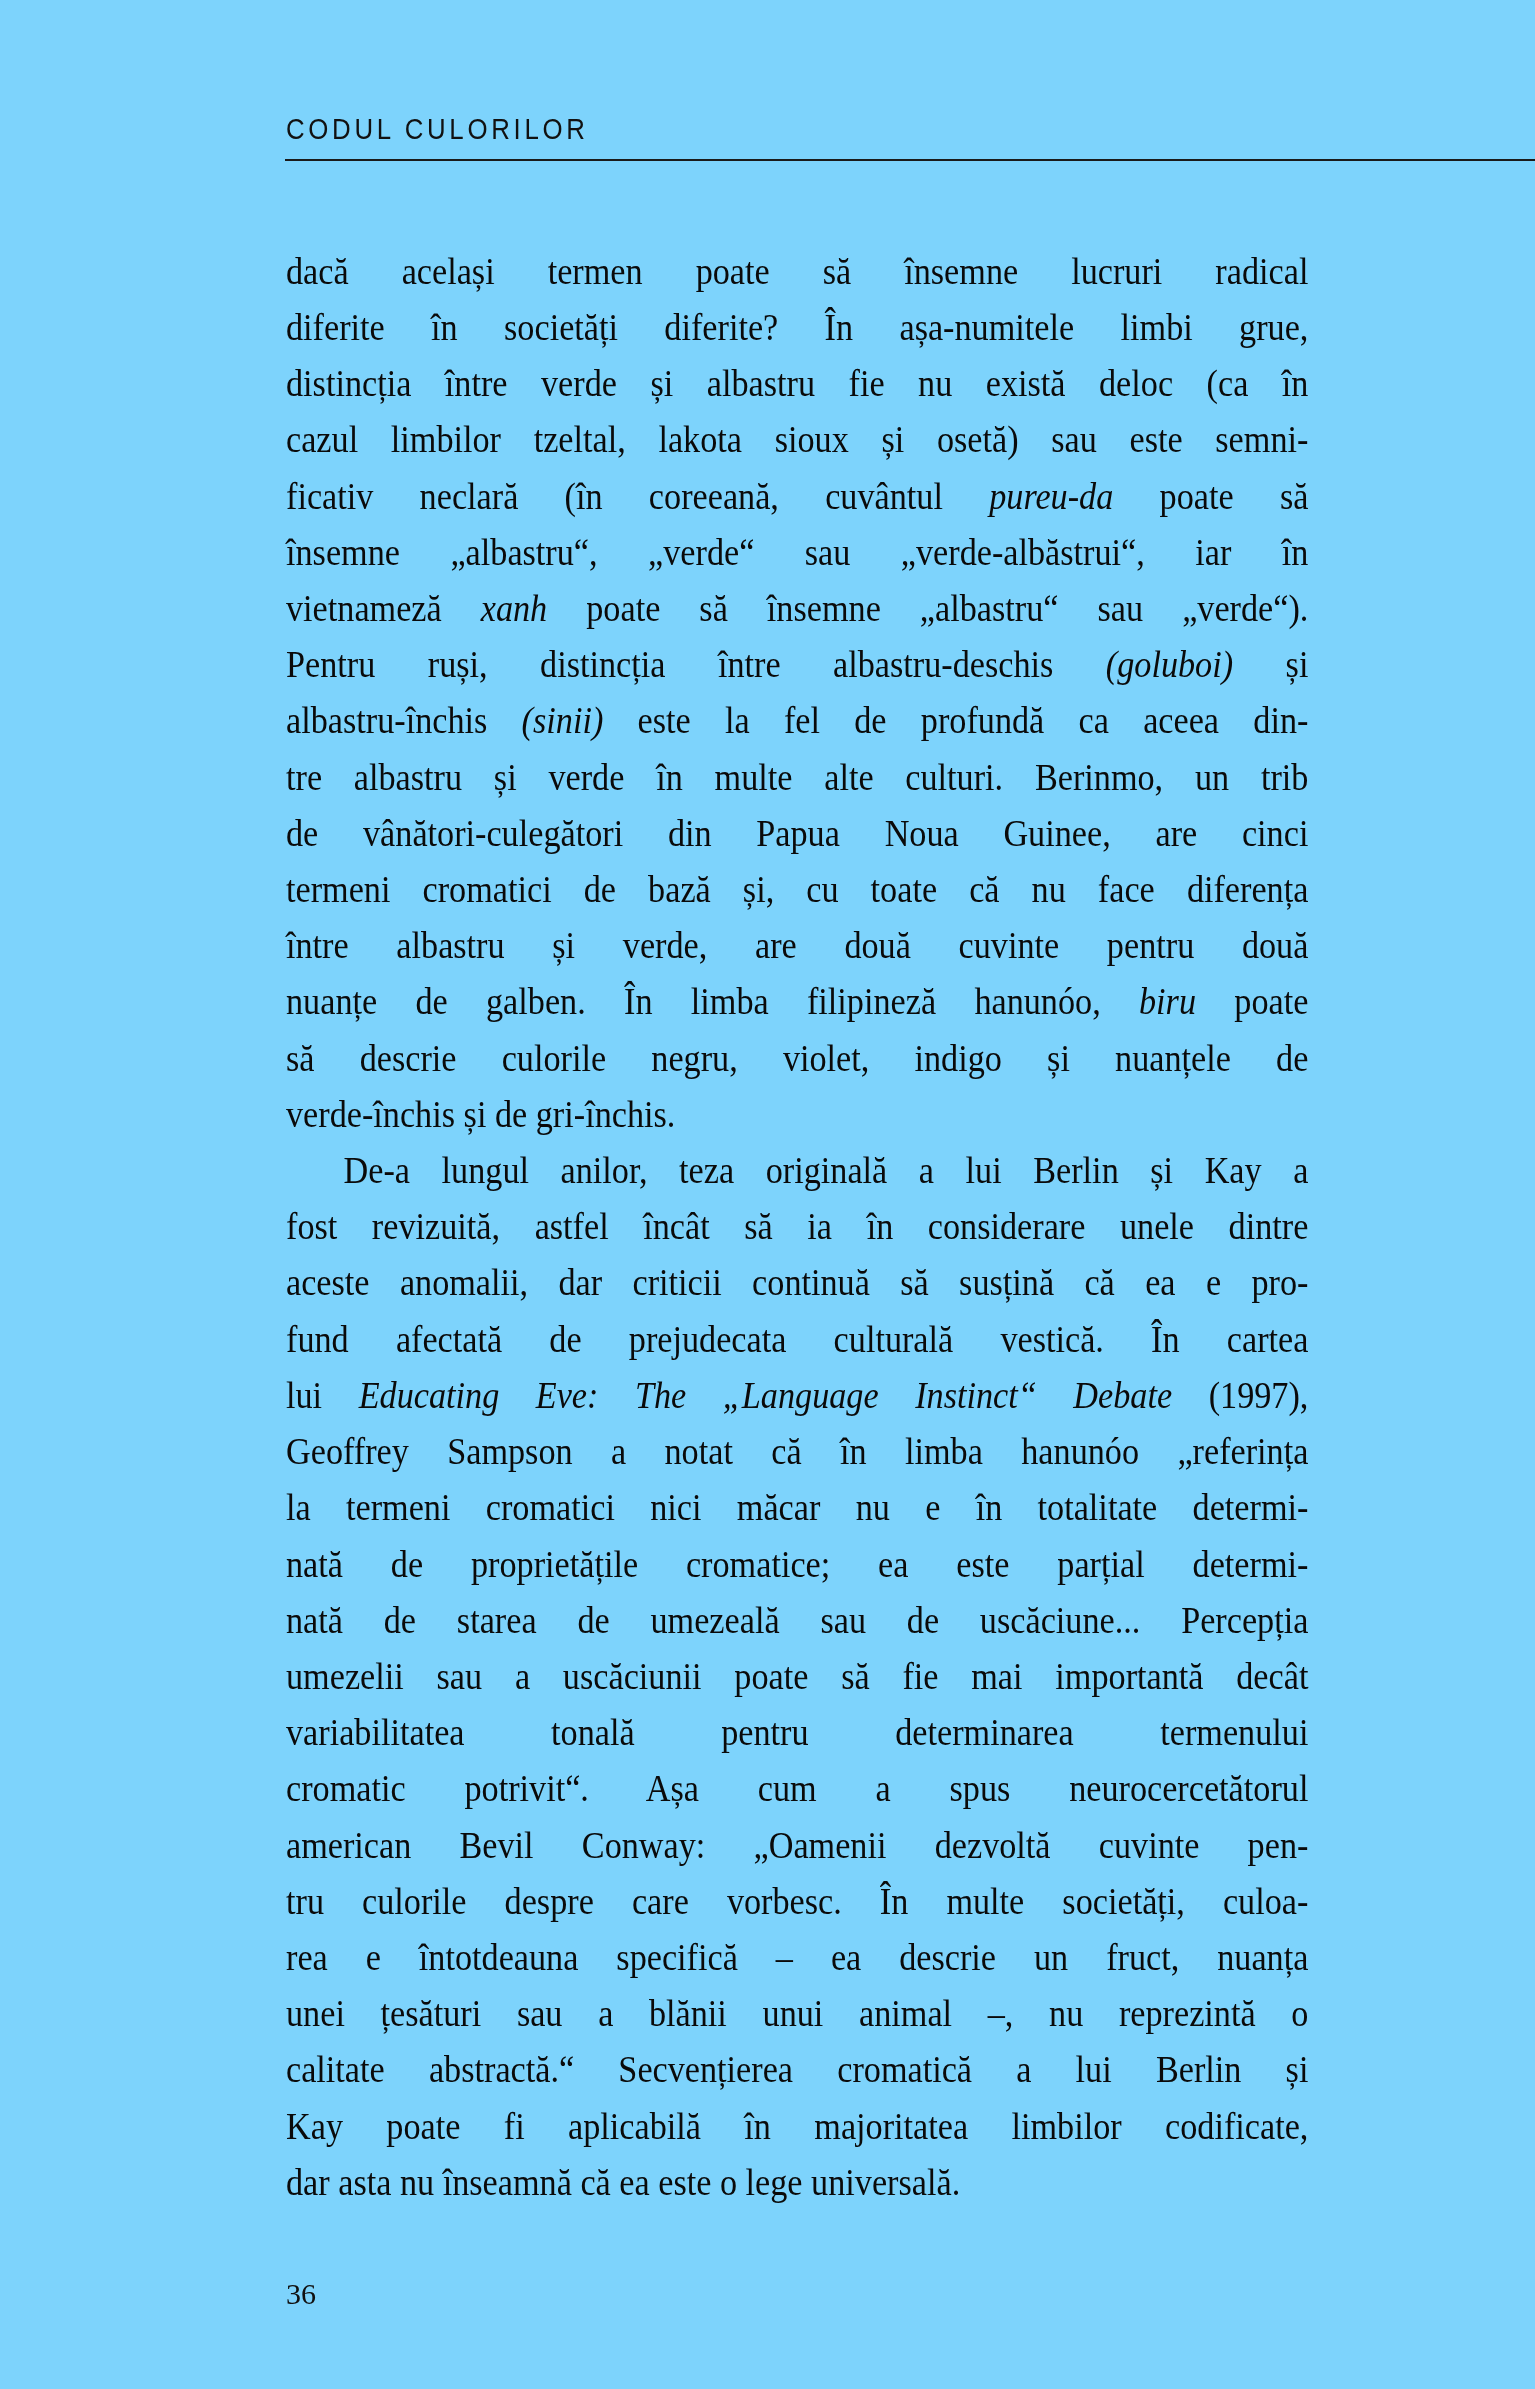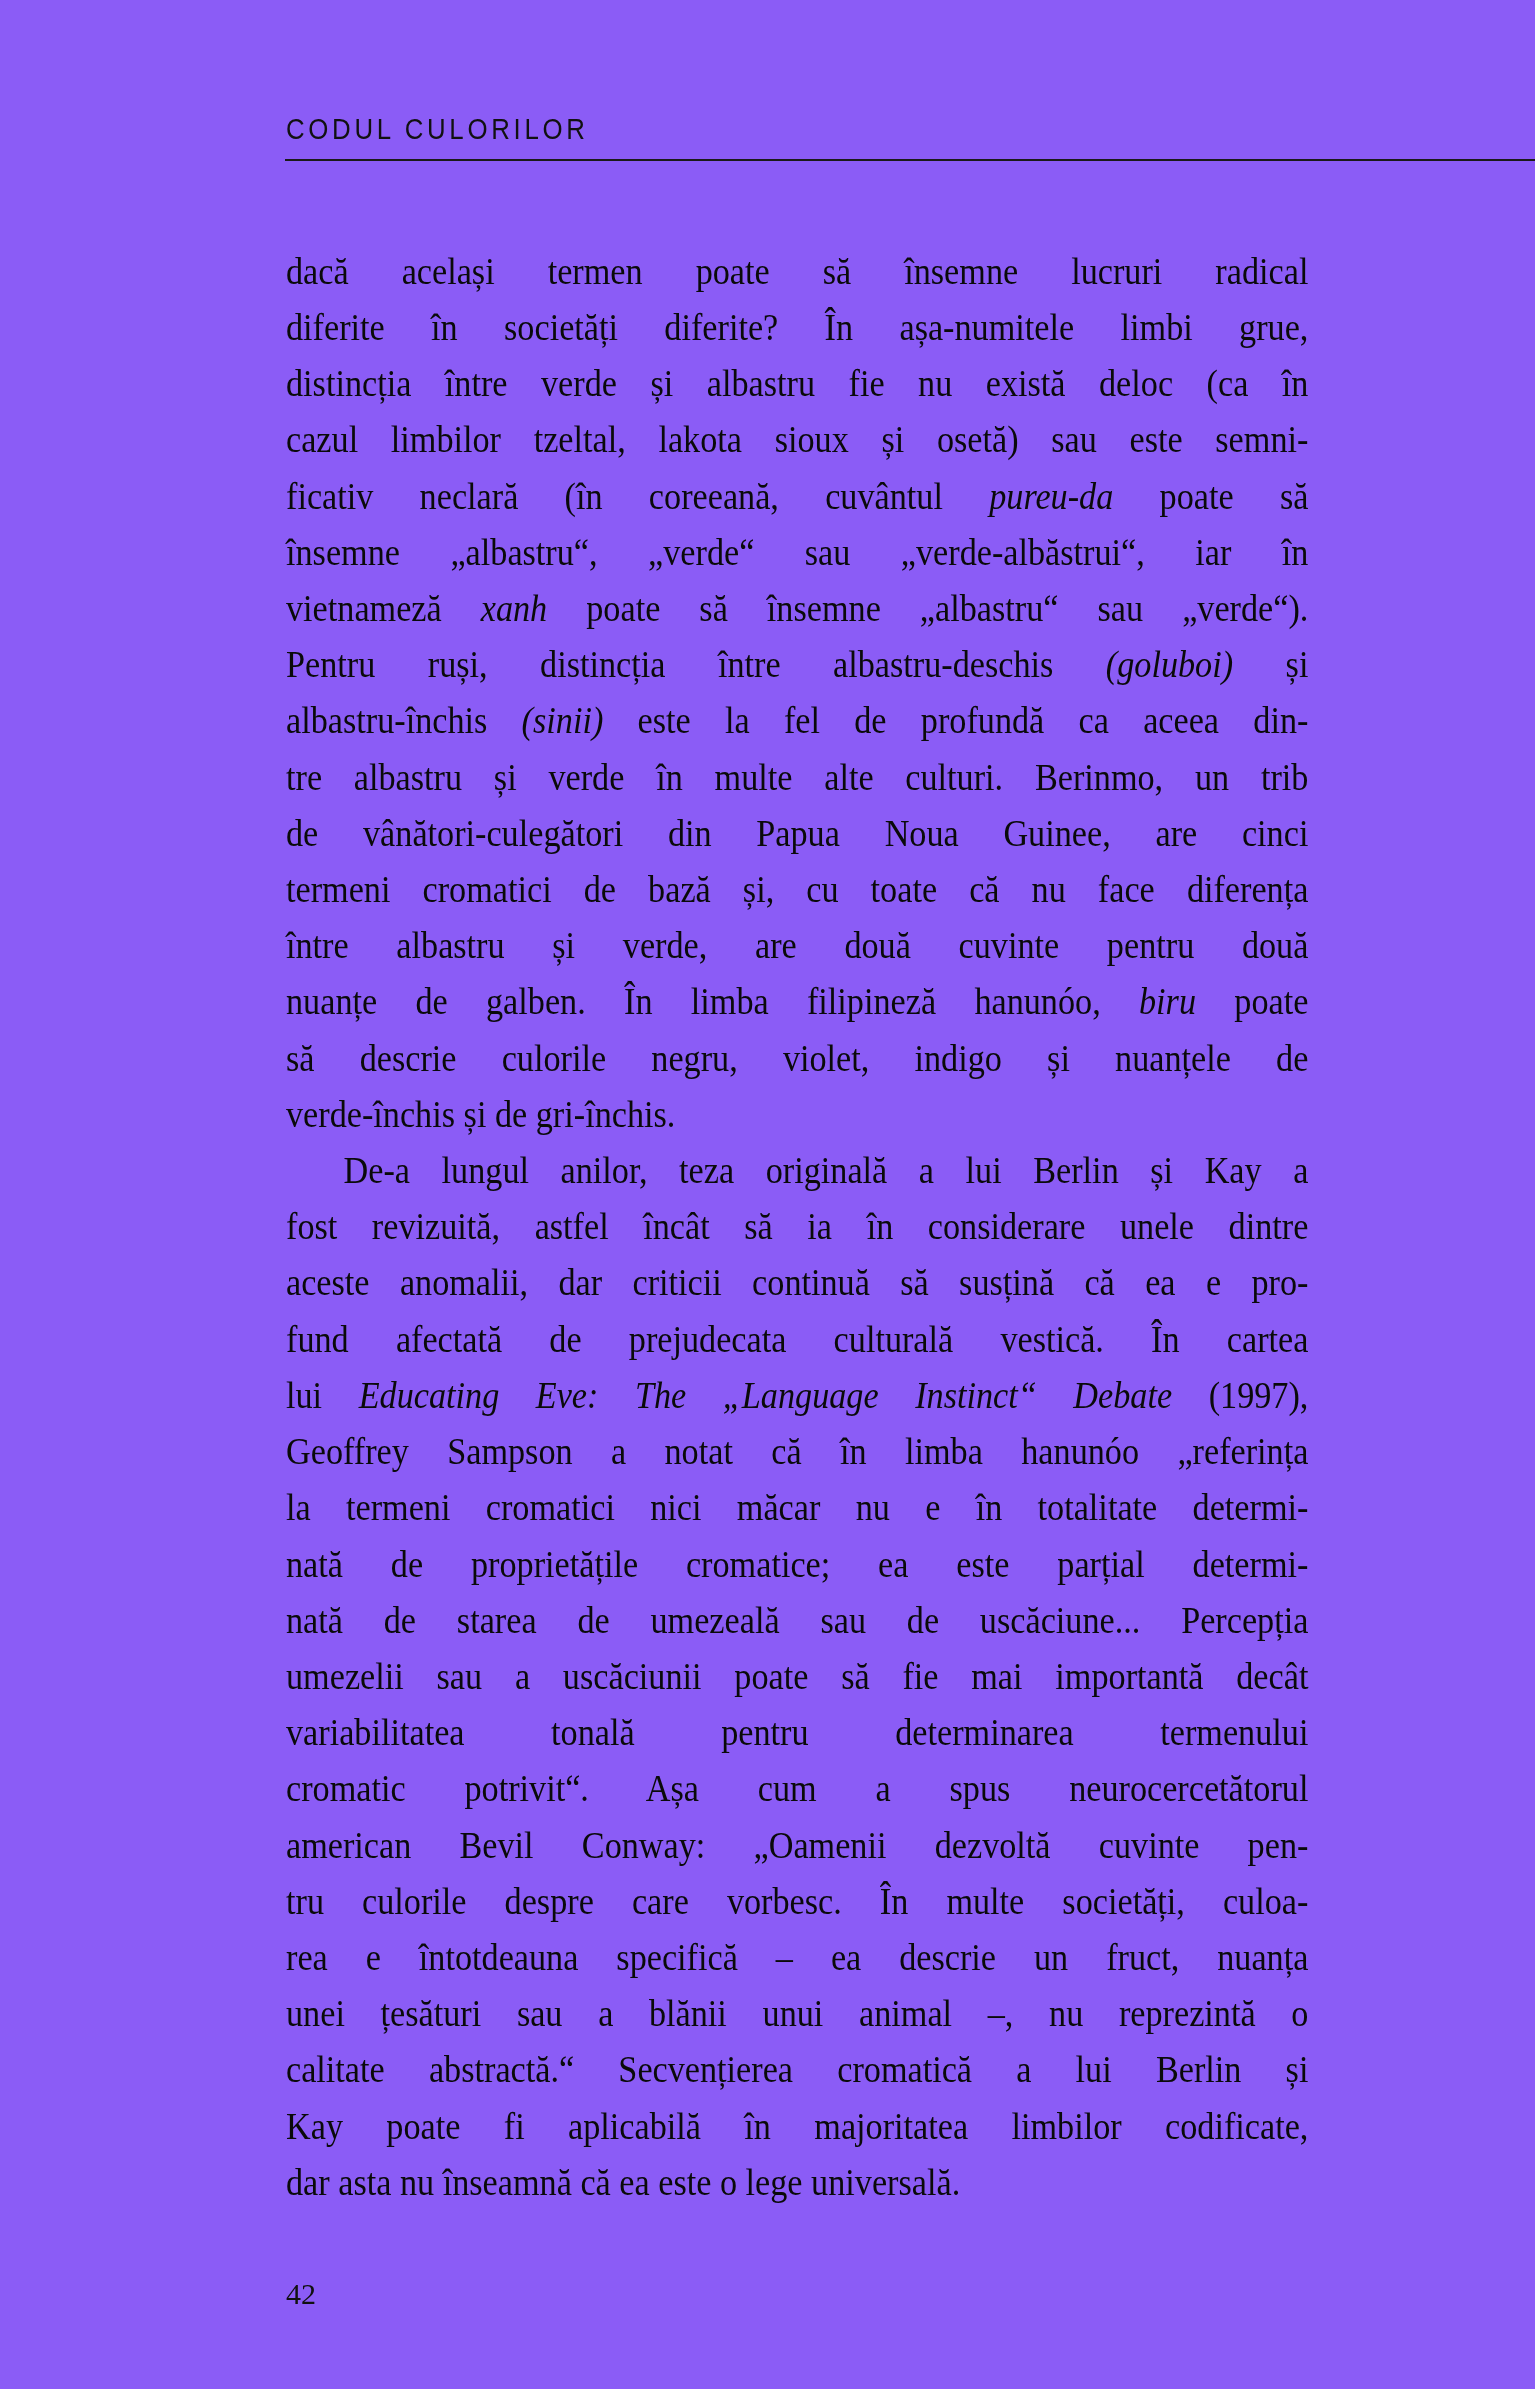--- a/index.html
+++ b/index.html
@@ -1,17 +1,17 @@
 <!DOCTYPE html>
 <html style="font-size:7.7px"><head>
 <meta charset="utf-8">
 <style>
   html, body { margin: 0; padding: 0; background: #ffffff; }
   body { width: 1536px; height: 2389px; position: relative; overflow: hidden; color: #0a0a0a; }
-  .page { position: absolute; left: 0; top: 0; width: 1536px; height: 2389px; background: #8b5cf6; }
+  .page { position: absolute; left: 0; top: 0; width: 1536px; height: 2389px; background: #7dd3fc; }
   .running-head {
     position: absolute; left: 286px; top: 109px;
     font-family: "Liberation Sans", "DejaVu Sans", sans-serif;
     font-size: 30px; line-height: 39px; letter-spacing: 4.3px;
     color: #111; white-space: nowrap;
     transform: scaleX(0.86); transform-origin: left center;
   }
   .head-rule {
     position: absolute; left: 285px; top: 159px; width: 1251px; height: 1.9px;
     background: #1a1a1a;
@@ -74,15 +74,15 @@
       <div class="line stretch" style="top: 1760px;"><span>cromatic potrivit“. Așa cum a spus neurocercetătorul</span></div>
       <div class="line stretch" style="top: 1817px;"><span>american Bevil Conway: „Oamenii dezvoltă cuvinte pen-</span></div>
       <div class="line stretch" style="top: 1873px;"><span>tru culorile despre care vorbesc. În multe societăți, culoa-</span></div>
       <div class="line stretch" style="top: 1929px;"><span>rea e întotdeauna specifică – ea descrie un fruct, nuanța</span></div>
       <div class="line stretch" style="top: 1985px;"><span>unei țesături sau a blănii unui animal –, nu reprezintă o</span></div>
       <div class="line stretch" style="top: 2041px;"><span>calitate abstractă.“ Secvențierea cromatică a lui Berlin și</span></div>
       <div class="line stretch" style="top: 2098px;"><span>Kay poate fi aplicabilă în majoritatea limbilor codificate,</span></div>
       <div class="line stretch last" style="top: 2154px;"><span>dar asta nu înseamnă că ea este o lege universală.</span></div>
     </div>
 
-  <div class="folio">42</div>
+  <div class="folio">36</div>
 </div>
 
 
 </body></html>

